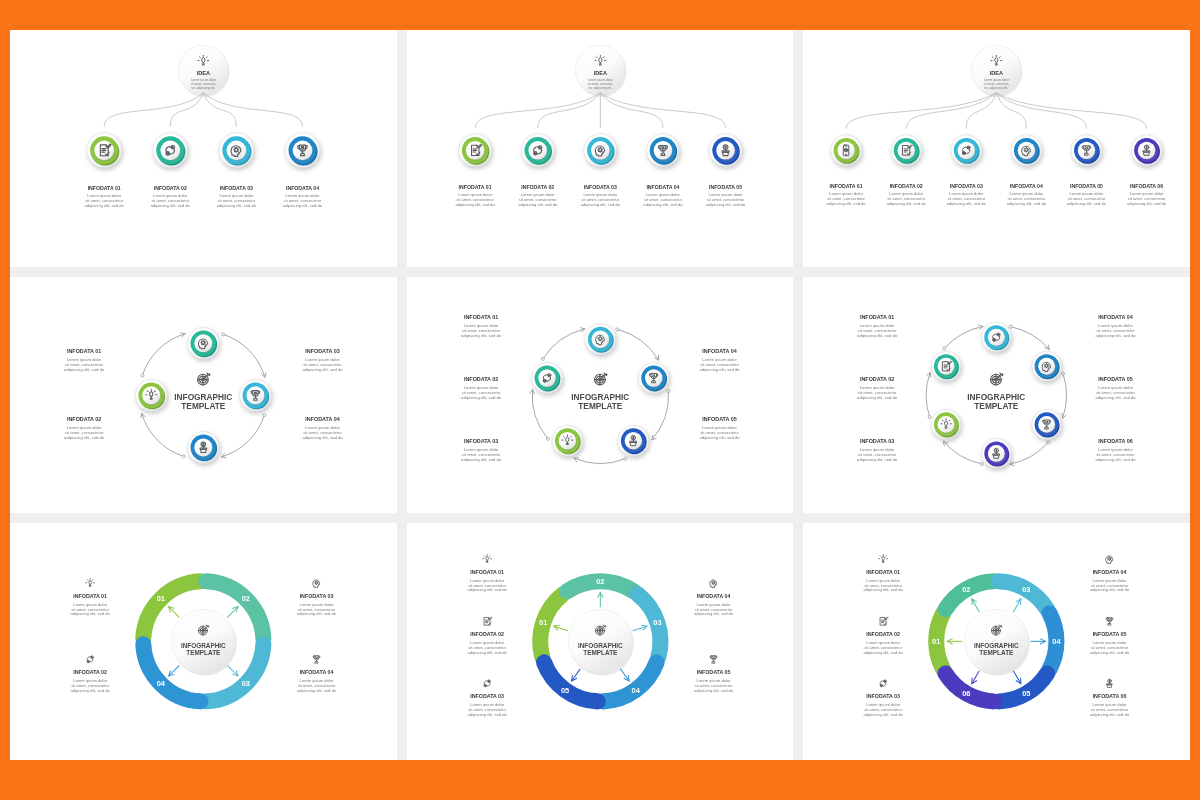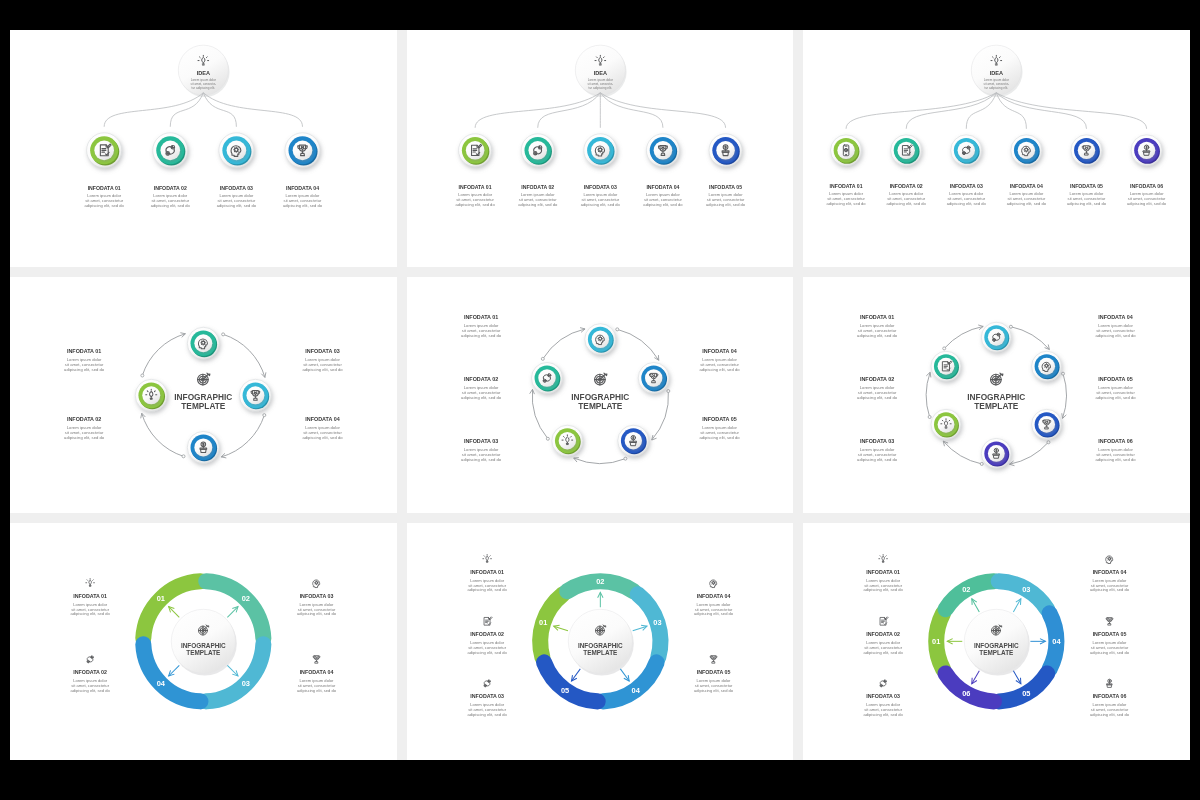--- a/index.html
+++ b/index.html
@@ -4,21 +4,21 @@
 <style>
   * { box-sizing: border-box; margin:0; padding:0; }
   html,body{ width:1200px; height:800px; }
   body{
     background:#ffffff;
     font-family:"Liberation Sans", sans-serif;
     overflow:hidden;
   }
   #sheet{
     position:absolute; left:0; top:0; width:1200px; height:800px;
-    background:#000000;
+    background:#f97316;
     padding:30px 10px 40px 10px;
   }
   #grid{
     width:1180px; height:730px;
     background:#efefef;
     display:grid;
     grid-template-columns:repeat(3, 1fr);
     grid-template-rows:repeat(3, 1fr);
     gap:10px;
     padding:0;

